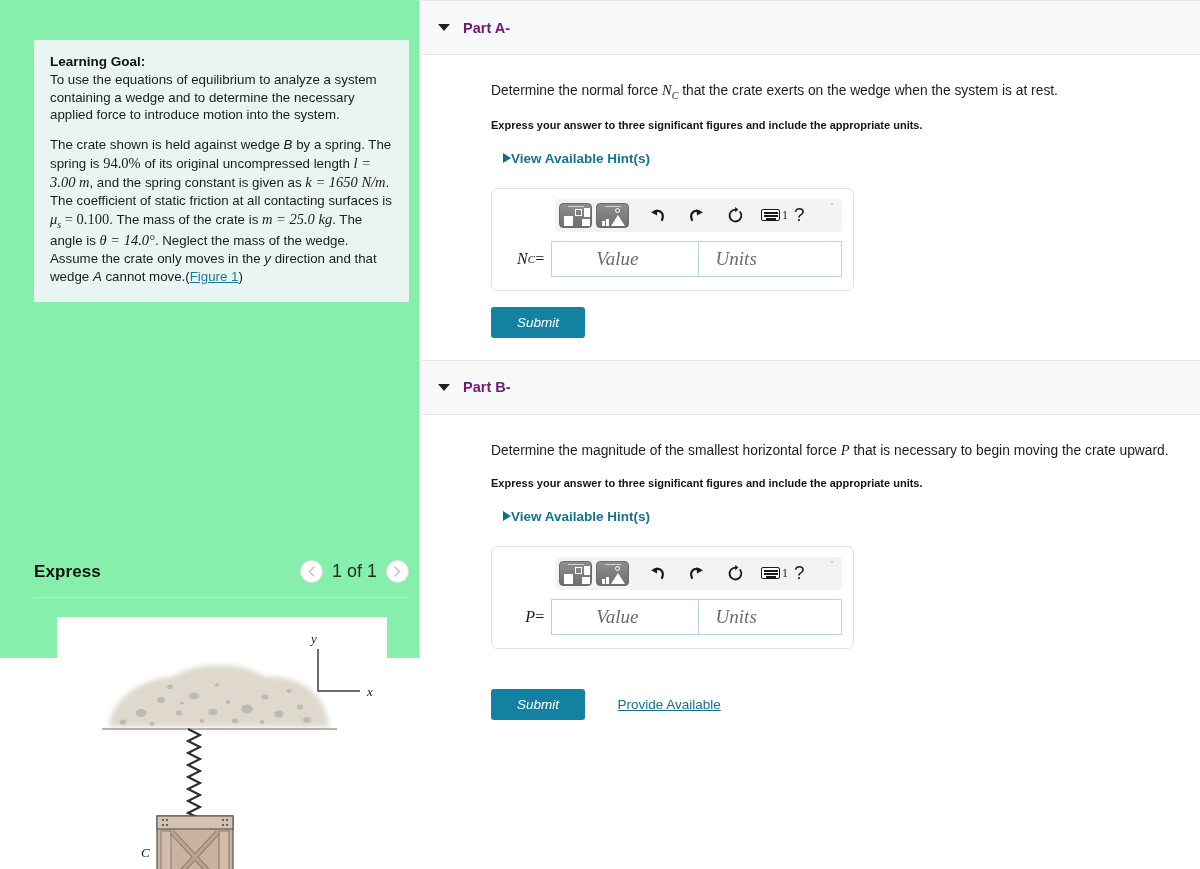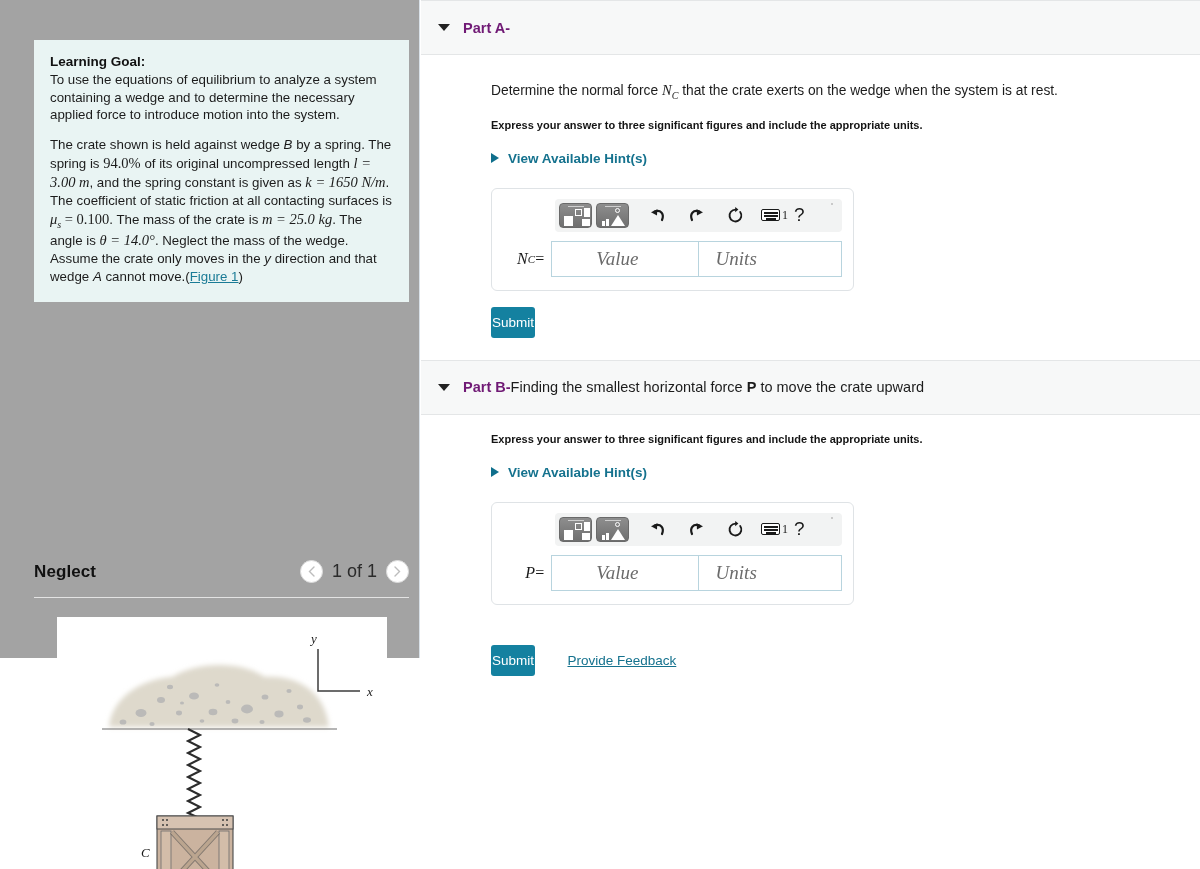--- a/index.html
+++ b/index.html
@@ -11,21 +11,21 @@
     color: #1a1a1a;
     overflow: hidden;
   }
   .page { position: relative; width: 1200px; height: 869px; }
 
   
   .left-col {
     position: absolute; left: 0; top: 0;
     width: 420px; height: 658px;
     border-right: 1px solid #d9e1e8;
-    background: #a3a3a3;
+    background: #86efac;
   }
   .goal-box {
     position: absolute; left: 34px; top: 40px;
     width: 375px;
     background: #e9f4f3;
     padding: 14px 16px 16px 16px;
   }
   .goal-title { font-weight: bold; font-size: 13.5px; margin-bottom: 2px; color: #111; }
   .goal-p {
     font-size: 13.3px; line-height: 1.33; color: #1c1c1c;
@@ -83,21 +83,21 @@
     cursor: pointer;
   }
   .part-label { font-size: 14.5px; font-weight: bold; color: #701a75; }
   .part-desc { font-size: 14.5px; color: #1c1c1c; }
   .part-desc b { font-weight: bold; }
 
   .part-body { padding: 0 0 0 70px; }
   .q-text { font-size: 13.8px; color: #1c1c1c; margin: 27px 0 0 0; }
   .q-bold { font-size: 11px; font-weight: bold; color: #141414; margin: 18px 0 0 0; }
 
-  .hint-row { display: flex; align-items: center; gap: 9px; margin: 20px 0 0 0; cursor: pointer; }
+  .hint-row { display: flex; align-items: center; margin: 20px 0 0 12px; cursor: pointer; }
   .tri-right {
     width: 0; height: 0;
     border-top: 5.5px solid transparent;
     border-bottom: 5.5px solid transparent;
     border-left: 8px solid #0f6f8c;
   }
   .hint-link { color: #15728e; font-size: 13.5px; font-weight: bold; }
 
   
   .answer-box {
@@ -177,21 +177,21 @@
     cursor: text;
   }
   .inp-value { width: 152px; padding-left: 44px; }
   .inp-units { width: 149px; border-left: none; }
 
   .submit-btn {
     margin-top: 16px;
     background: #1481a0; color: #fff;
     border: none; border-radius: 3px;
     font-family: "Liberation Sans", sans-serif;
-    font-size: 13.5px; padding: 8px 1px; cursor: pointer;
+    font-size: 13.5px; padding: 8px 26px; cursor: pointer; font-style: italic;
   }
 
   .feedback-link {
     display: inline-block; margin: 48px 0 0 28px;
     color: #15728e; font-size: 13.5px; text-decoration: underline; cursor: pointer;
   }
   .sp-a { height: 22px; }
 </style>
 </head>
 <body>
@@ -200,21 +200,21 @@
 
   <div class="left-col">
 
     <div class="goal-box">
       <div class="goal-title">Learning Goal:</div>
       <p class="goal-p">To use the equations of equilibrium to analyze a system containing a wedge and to determine the necessary applied force to introduce motion into the system.</p>
       <p class="goal-p"><span>The crate shown is held against wedge </span><span class="ital">B</span><span> by a spring. The spring is </span><span class="mathrm">94.0%</span><span> of its original uncompressed length </span><span class="mathit">l = 3.00 m</span><span>, and the spring constant is given as </span><span class="mathit">k = 1650 N/m</span><span>. The coefficient of static friction at all contacting surfaces is </span><span class="mathit">μ</span><span class="mathsub">s</span><span class="mathrm"> = 0.100</span><span>. The mass of the crate is </span><span class="mathit">m = 25.0 kg</span><span>. The angle is </span><span class="mathit">θ = 14.0°</span><span>. Neglect the mass of the wedge. Assume the crate only moves in the </span><span class="ital">y</span><span> direction and that wedge </span><span class="ital">A</span><span> cannot move.(</span><span class="figlink">Figure 1</span><span>)</span></p>
     </div>
 
     <div class="figure-head">
-      <div class="figure-title">Neglect</div>
+      <div class="figure-title">Express</div>
       <div class="pager">
         <div class="pg-btn">
           <svg width="7" height="11" viewBox="0 0 7 11">
               <path d="M6 1L1.5 5.5L6 10" stroke="#bdbdbd" stroke-width="1.4" fill="none" stroke-linecap="round"></path>
             </svg>
         </div>
         <div class="pg-label">1 of 1</div>
         <div class="pg-btn">
           <svg width="7" height="11" viewBox="0 0 7 11">
               <path d="M1 1L5.5 5.5L1 10" stroke="#bdbdbd" stroke-width="1.4" fill="none" stroke-linecap="round"></path>
@@ -424,24 +424,24 @@
       </div>
 
       <button class="submit-btn">Submit</button>
       <div class="sp-a"></div>
     </div>
 
     <div class="part-header">
       <div class="tri-down"></div>
       <span class="part-label">Part B</span>
       <span class="part-label"> - </span>
-      <span class="part-desc"><span>Finding the smallest horizontal force </span><b>P</b><span> to move the crate upward</span></span>
     </div>
 
     <div class="part-body">
+      <p class="q-text"><span>Determine the magnitude of the smallest horizontal force </span><span class="mathit">P</span><span> that is necessary to begin moving the crate upward.</span></p>
       <p class="q-bold">Express your answer to three significant figures and include the appropriate units.</p>
 
       <div class="hint-row">
         <span class="tri-right"></span>
         <span class="hint-link">View Available Hint(s)</span>
       </div>
 
       <div class="answer-box">
         <div class="mq-toolbar">
           <div class="tmpl-btn tb1">
@@ -497,17 +497,17 @@
               <span style="font-style:italic">P</span>
               <span> =</span>
             </div>
           <div class="inp inp-value">Value</div>
           <div class="inp inp-units">Units</div>
         </div>
       </div>
 
       <button class="submit-btn">Submit</button>
 
-      <a class="feedback-link">Provide Feedback</a>
+      <a class="feedback-link">Provide Available</a>
     </div>
 
   </div>
 </div>
 
 </body></html>

